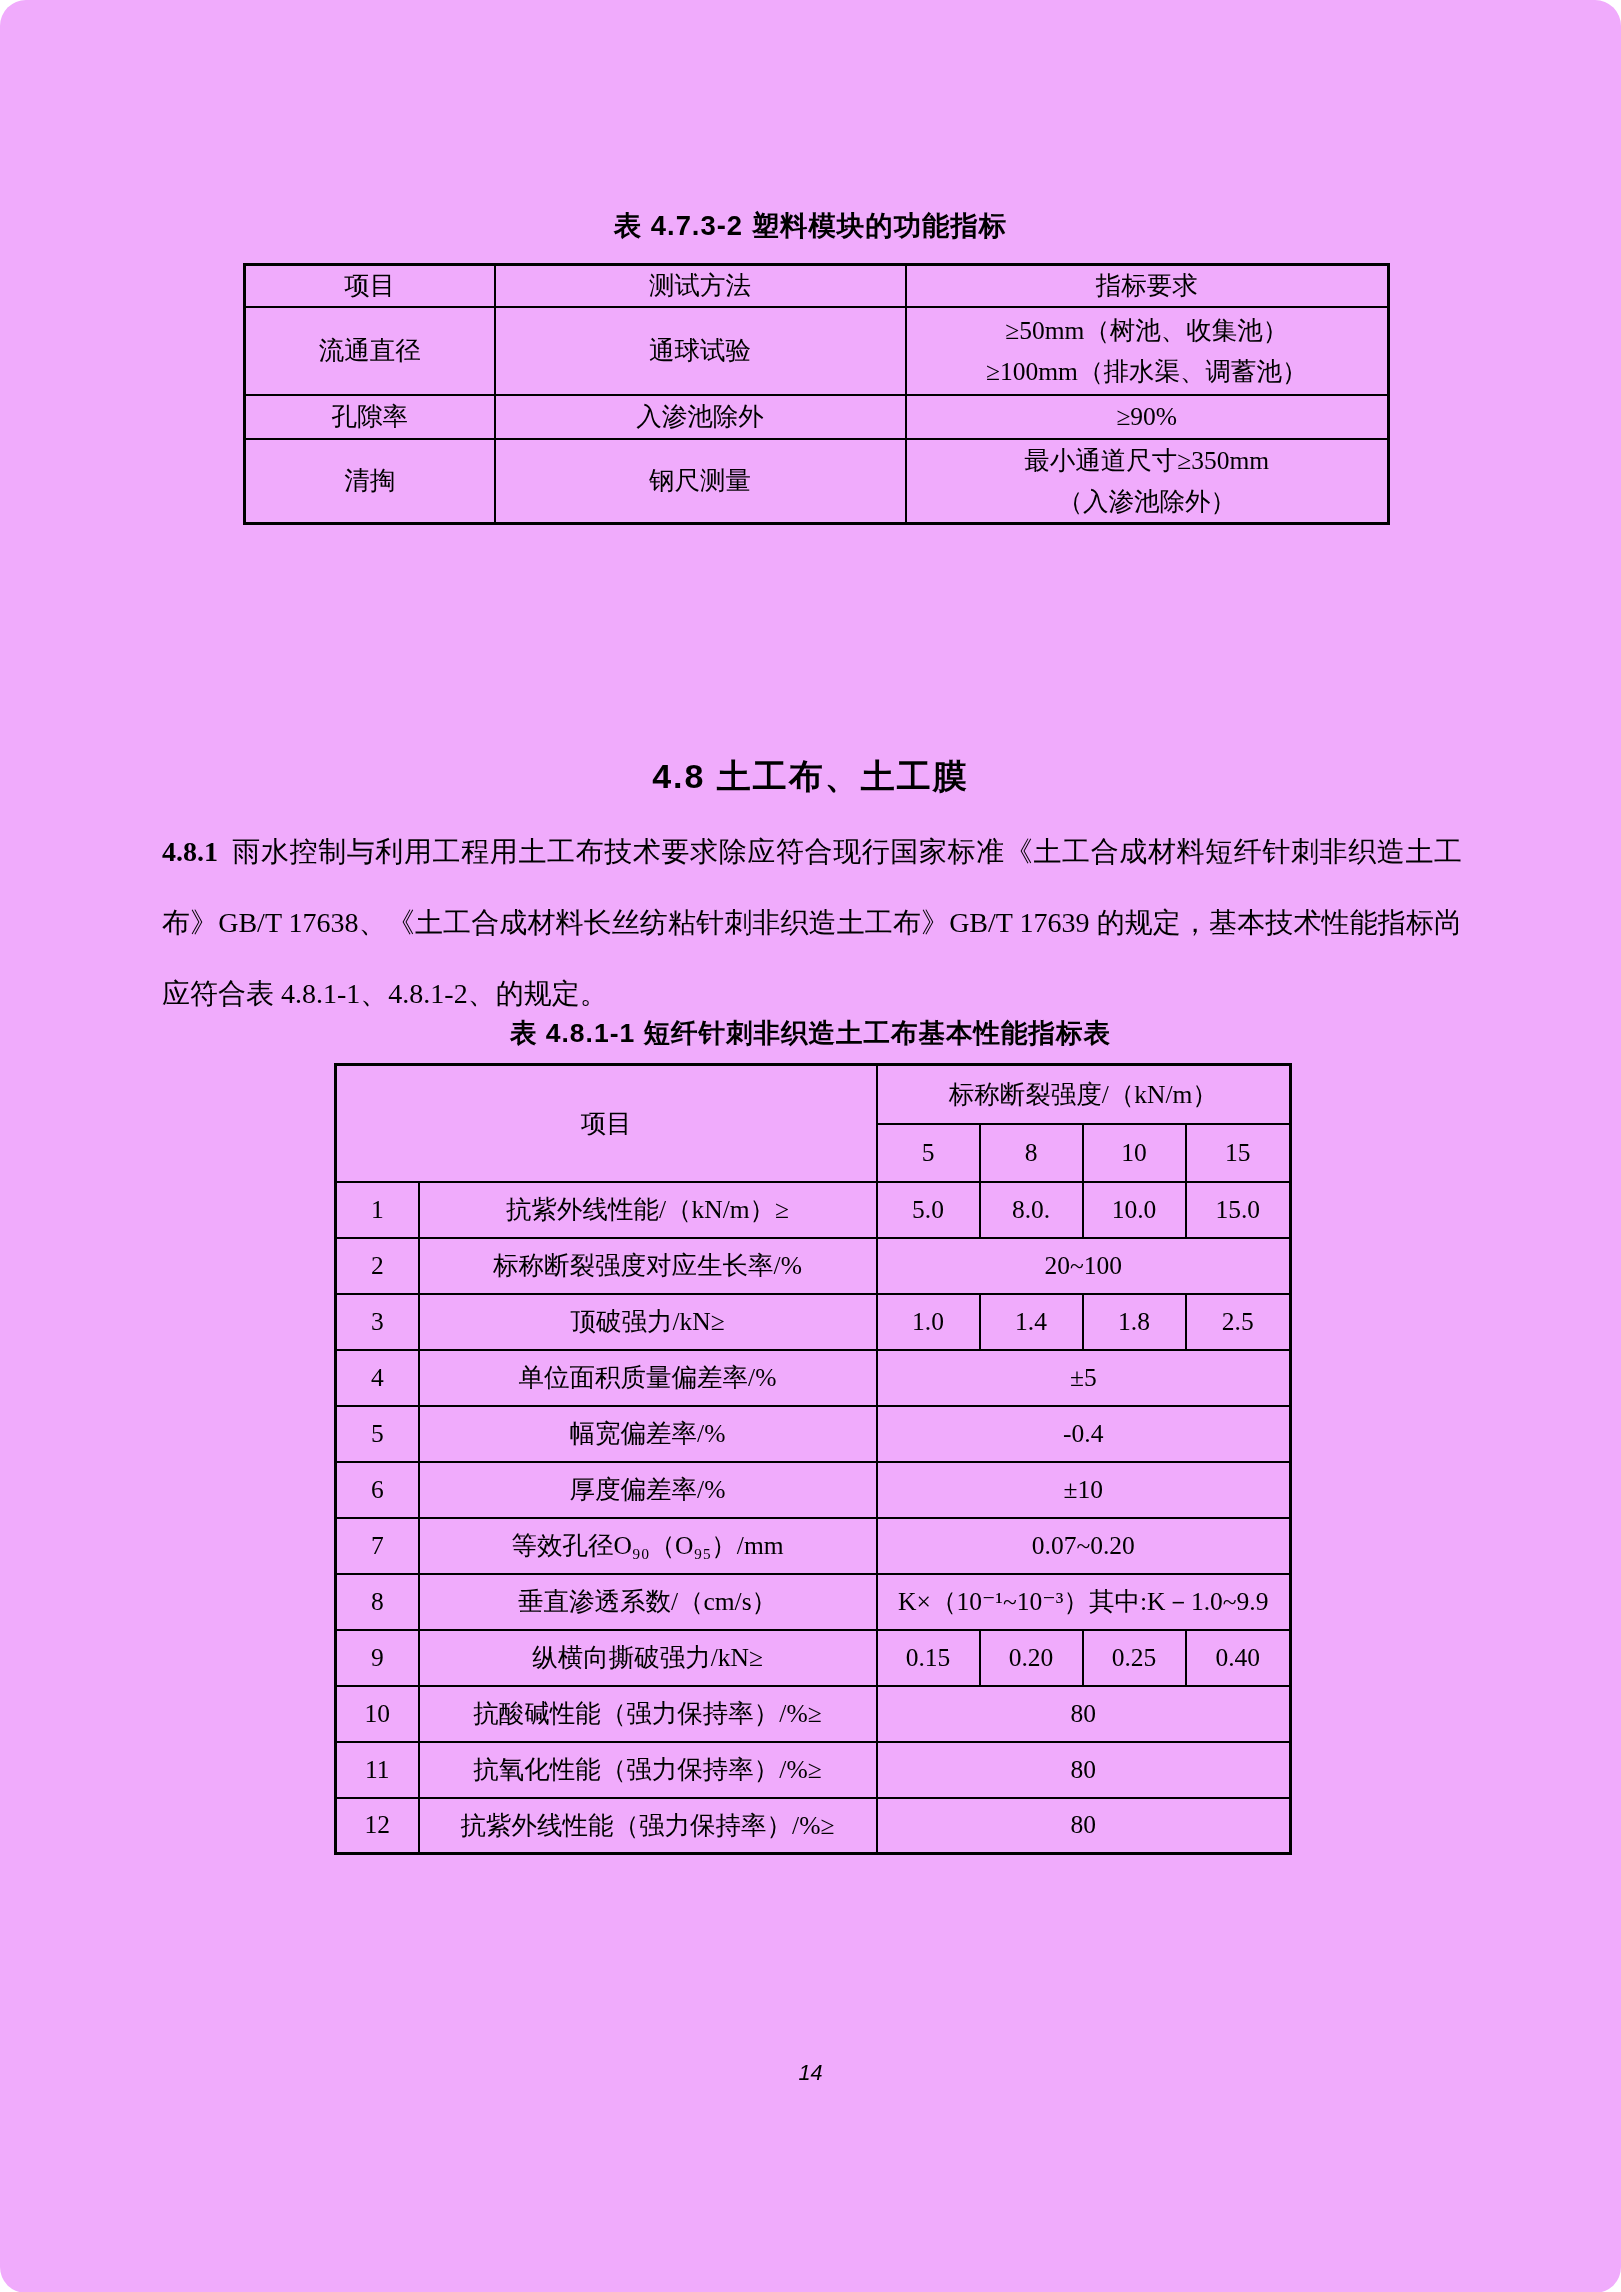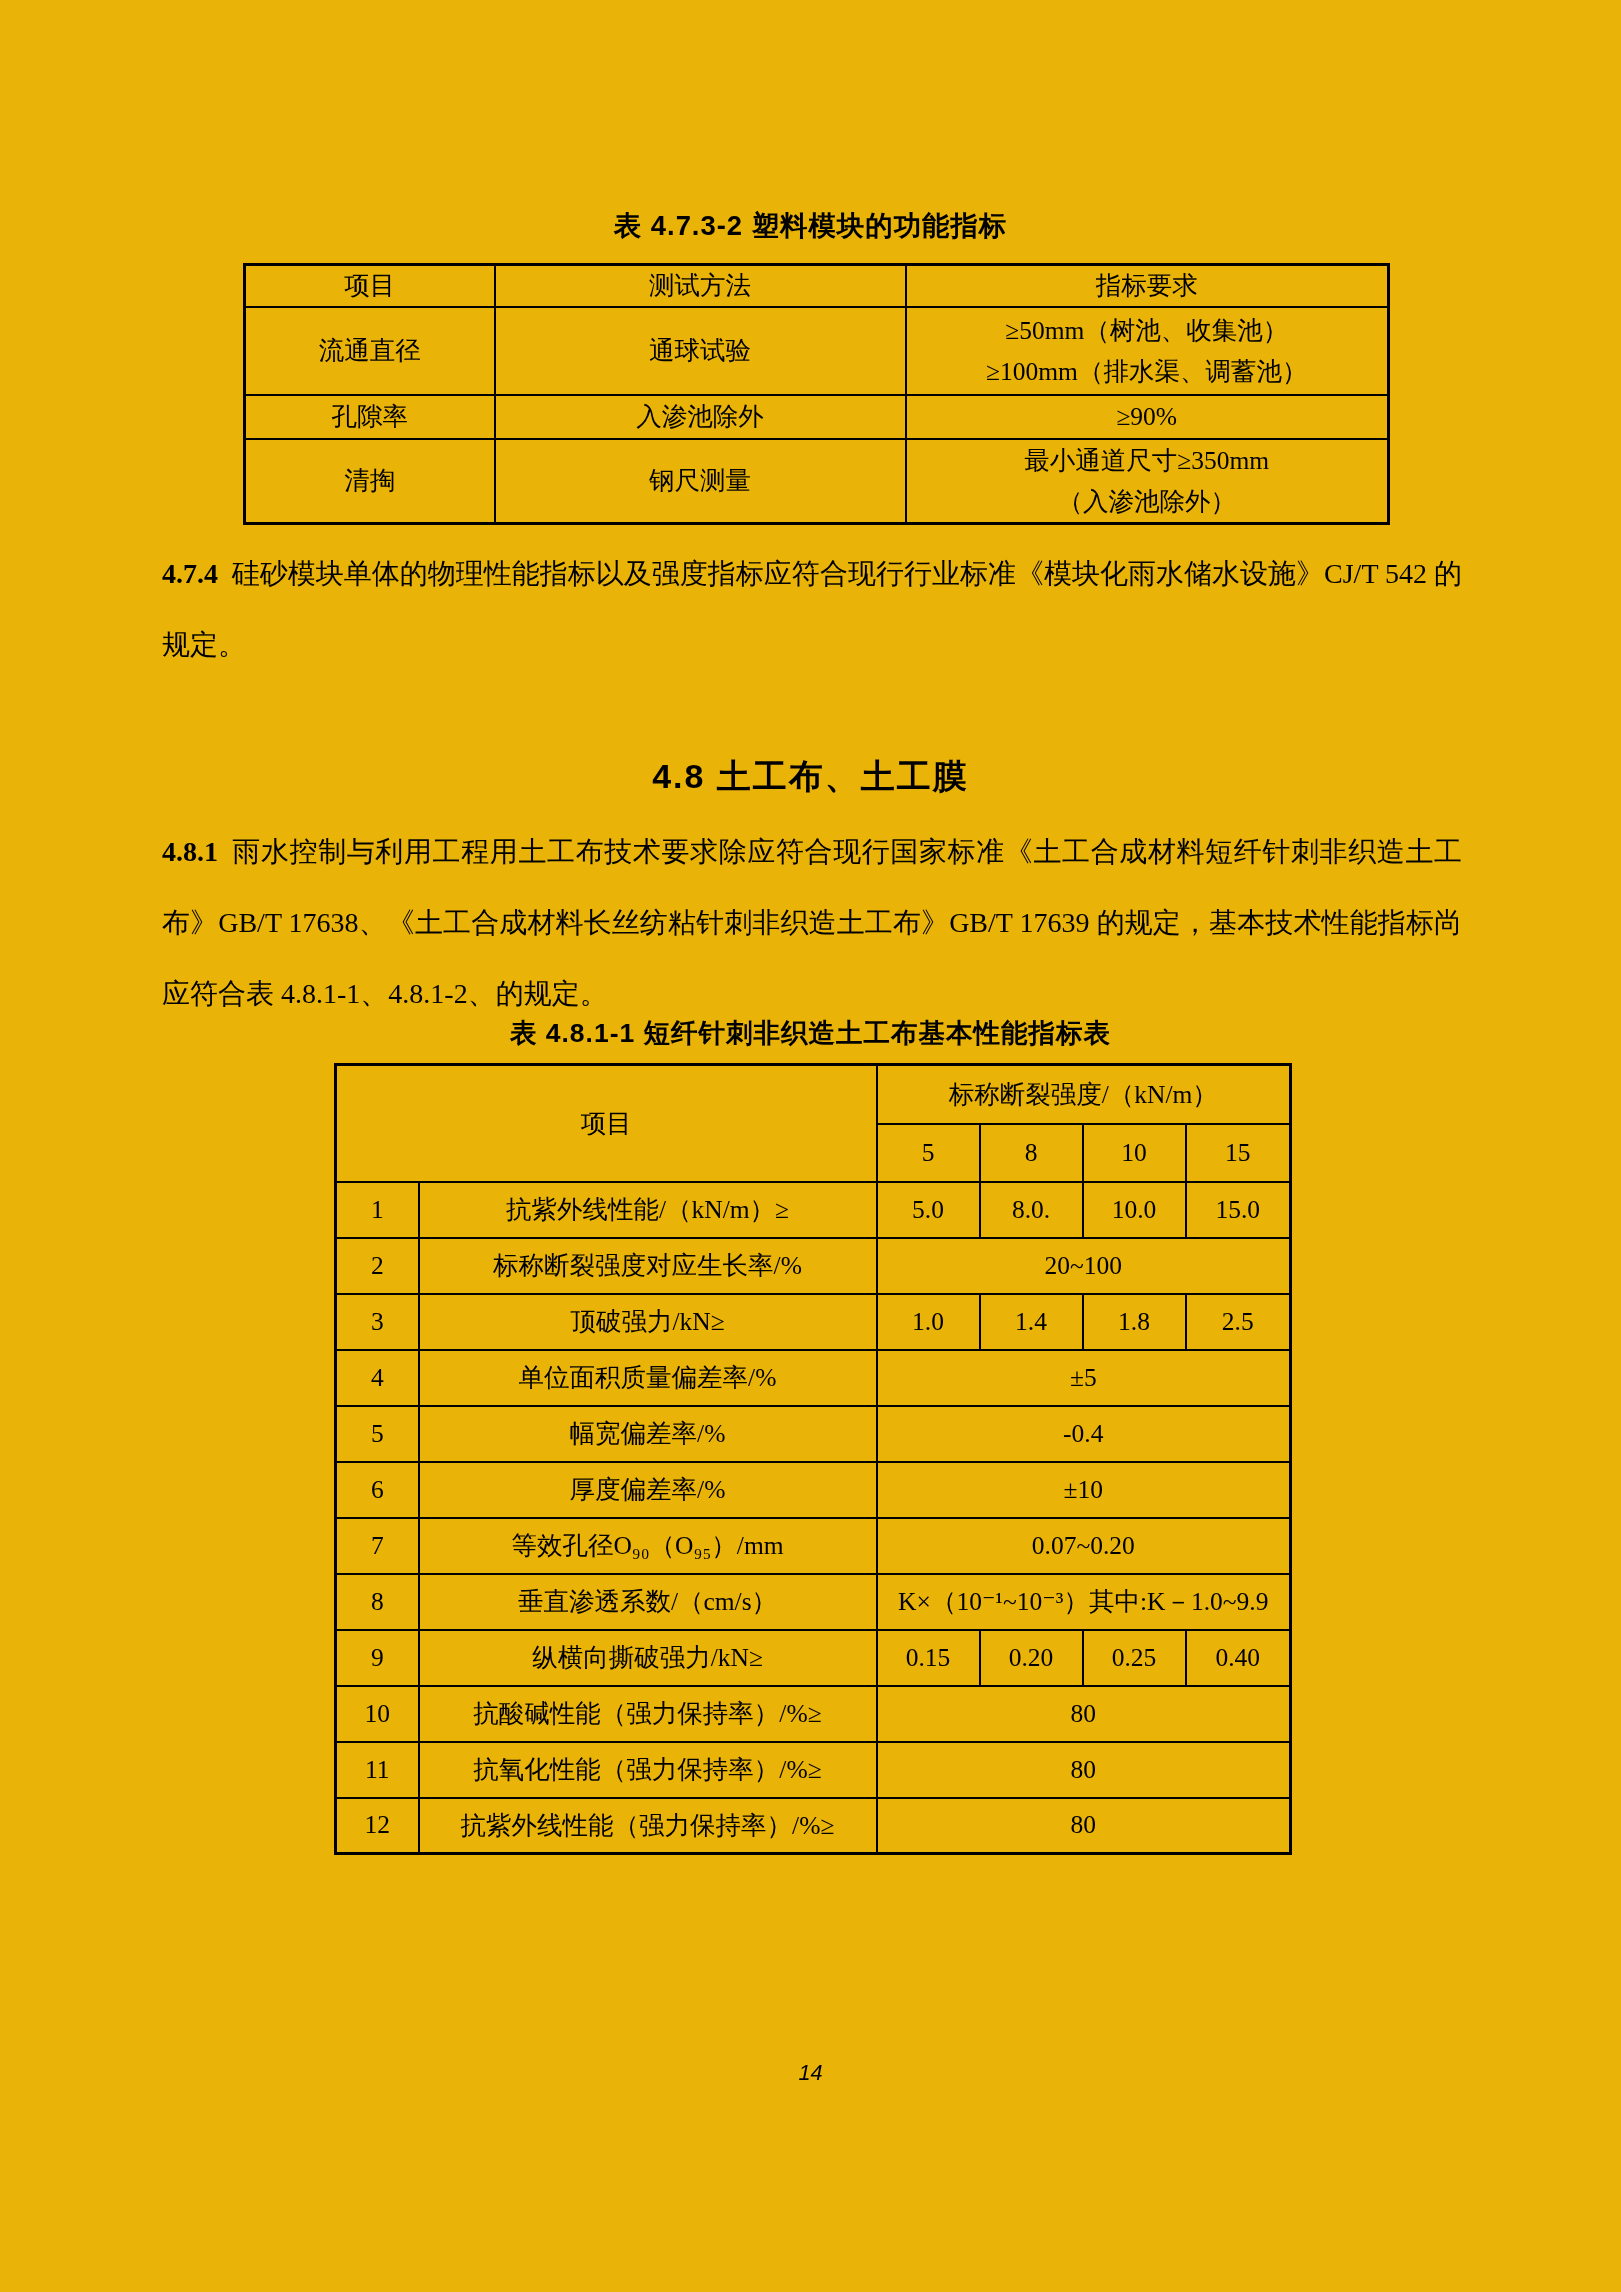--- a/index.html
+++ b/index.html
@@ -1,20 +1,21 @@
 <!DOCTYPE html>
 <html><head>
 <meta charset="utf-8">
 <style>
   * { margin:0; padding:0; box-sizing:border-box; }
   html,body { background:#ffffff; }
   .page {
-    position:relative; width:1621px; height:2293px; background:#eab308;
+    position:relative; width:1621px; height:2293px; background:#f0abfc;
     color:#000; font-family:"Liberation Serif","DejaVu Serif",serif;
     overflow:hidden;
+    border-radius:26px;
   }
   .tbl-title {
     position:absolute; left:0; width:100%; text-align:center;
     font-family:"Liberation Sans","DejaVu Sans",sans-serif;
     font-weight:700; font-size:27.4px; letter-spacing:1px;
   }
   .sec-heading {
     position:absolute; left:0; width:100%; text-align:center;
     font-family:"Liberation Sans","DejaVu Sans",sans-serif;
     font-weight:700; font-size:34px; letter-spacing:2px;margin-top:40px;
@@ -80,21 +81,20 @@
         <td>清掏</td>
         <td>钢尺测量</td>
         <td>
           <div class="line">最小通道尺寸≥350mm</div>
           <div class="line">（入渗池除外）</div>
         </td>
       </tr>
     </tbody>
   </table>
 
-  <p class="para" style="top:538px"><span class="clause-num">4.7.4</span><span>硅砂模块单体的物理性能指标以及强度指标应符合现行行业标准《模块化雨水储水设施》CJ/T 542 的规定。</span></p>
 
   <div class="sec-heading" style="top:714px">4.8 土工布、土工膜</div>
 
   <p class="para" style="top:816px"><span class="clause-num">4.8.1</span><span>雨水控制与利用工程用土工布技术要求除应符合现行国家标准《土工合成材料短纤针刺非织造土工布》GB/T 17638、《土工合成材料长丝纺粘针刺非织造土工布》GB/T 17639 的规定，基本技术性能指标尚应符合表 4.8.1-1、4.8.1-2、的规定。</span></p>
 
   <div class="tbl-title" style="top:1015px; font-size:26.5px">表 4.8.1-1 短纤针刺非织造土工布基本性能指标表</div>
 
   <table class="t2">
     <colgroup>
       <col style="width:83px">

